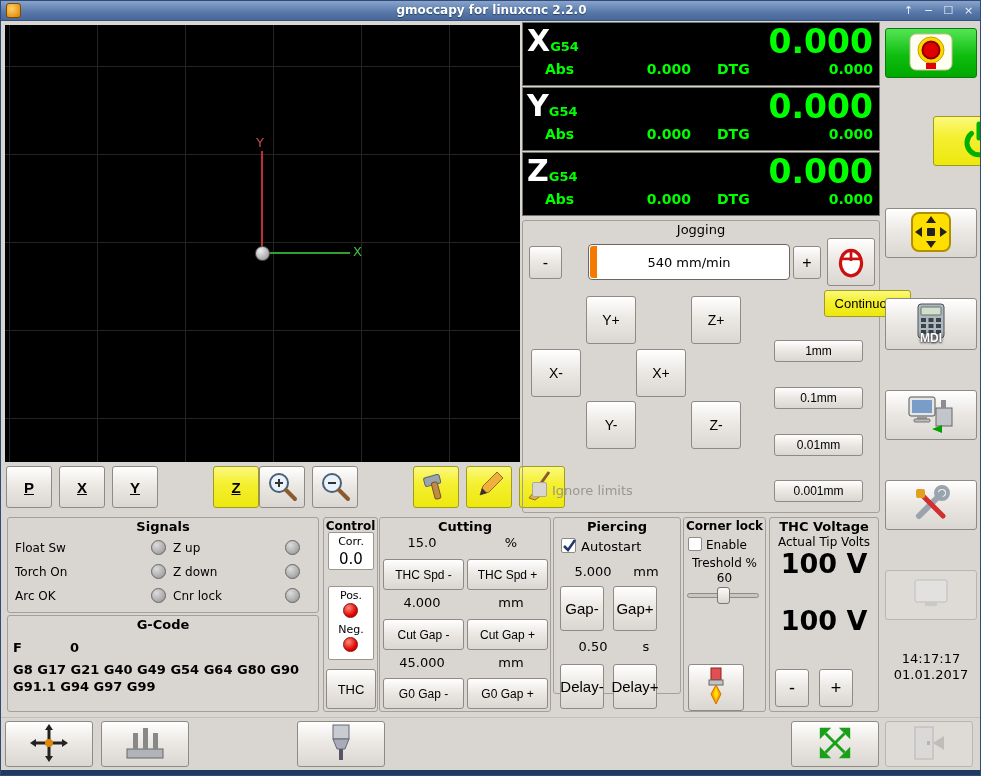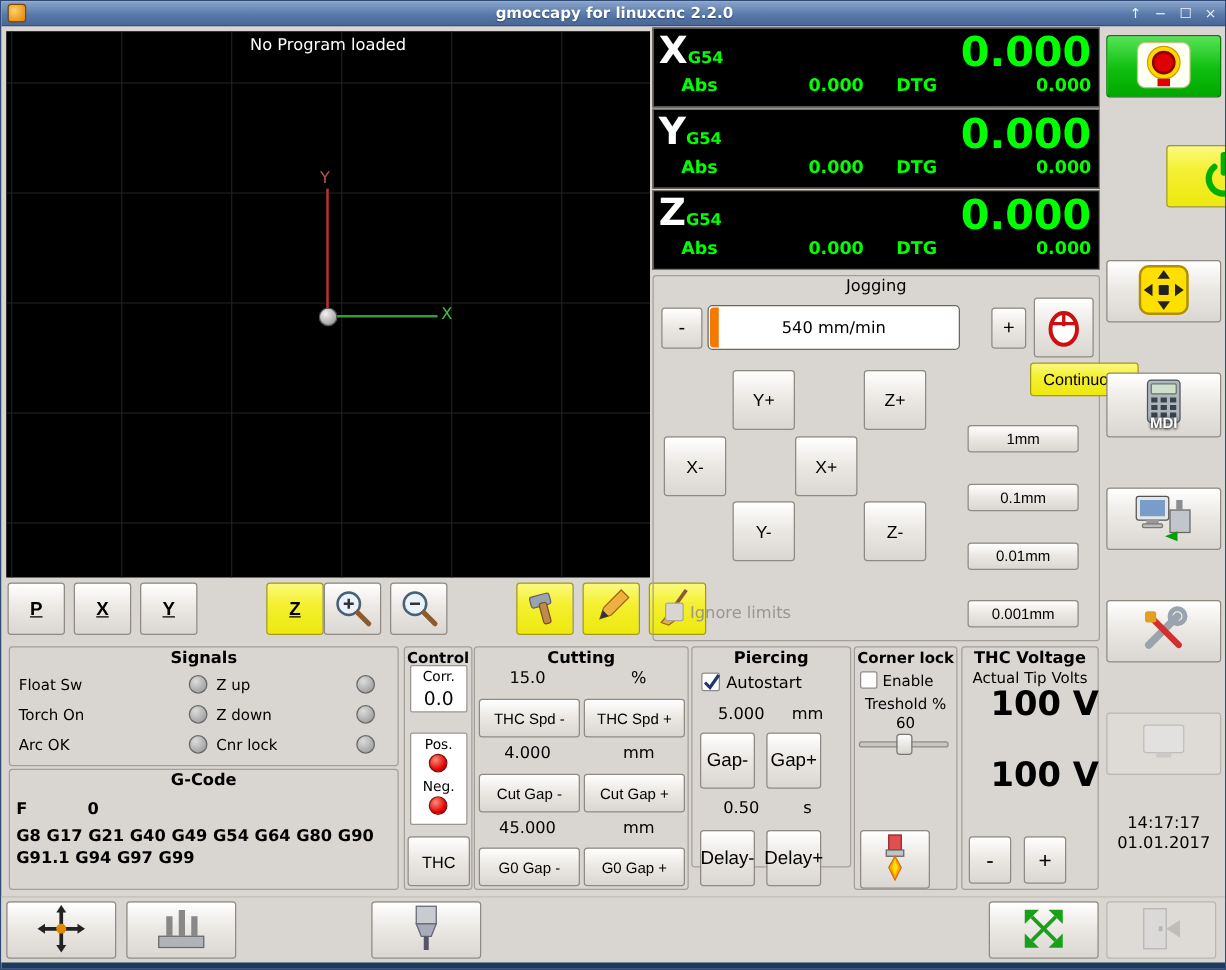--- a/index.html
+++ b/index.html
@@ -74,21 +74,21 @@
   .dro-dtg-value { flex:1; text-align:right; }
 
   
   .progress { position:absolute; background:#fff; border:1px solid #6b6760; border-radius:4px; }
   .progress .fill { position:absolute; left:1px; top:1px; bottom:1px; width:7px; background:#f57900; border-radius:3px 0 0 3px; }
   .progress .ptext { position:absolute; inset:0; display:flex; align-items:center; justify-content:center; font-size:13px; }
   .hslider { position:absolute; }
   .hslider .track { position:absolute; left:0; right:0; top:7px; height:5px; background:#c9c5c0; border:1px solid #8f8b84; border-radius:3px; }
   .hslider .handle { position:absolute; top:1px; width:13px; height:17px; background:linear-gradient(#fbfbfb,#d9d6d1); border:1px solid #777; border-radius:3px; }
 
-  .bigv { position:absolute; font-weight:bold; font-size:27px; color:#000; text-align:right; }
+  .bigv { position:absolute; font-weight:bold; font-size:27px; color:#000; text-align:center; }
 
   .mdi-text { position:absolute; left:0; right:0; bottom:4px; text-align:center; color:#fff;
     font-size:12px; font-weight:bold; text-shadow:0 1px 2px #333, 0 0 3px #333; }
 
   .gline { position:absolute; font-size:13px; font-weight:bold; line-height:17px; color:#000; }
 
   .bottombar { position:absolute; left:0; top:716px; width:981px; height:53px; background:#d9d6d2; border-top:1px solid #c2beb8; }
   .strip { position:absolute; left:0; top:769px; width:981px; height:7px; background:#1f3a5f; }
 </style>
 </head>
@@ -101,21 +101,20 @@
     <div class="titlebar-title">gmoccapy for linuxcnc  2.2.0</div>
     <div class="winbtns">
       <div class="winbtn">↑</div>
       <div class="winbtn">−</div>
       <div class="winbtn">☐</div>
       <div class="winbtn">×</div>
     </div>
   </div>
 
   <div class="preview">
-    <div class="preview-msg">No Program loaded</div>
     <div class="yline"></div>
     <div class="xline"></div>
     <div class="ylab">Y</div>
     <div class="xlab">X</div>
     <div class="origin"></div>
   </div>
 
   <button class="btn" style="left:5px;top:465px;width:46px;height:42px">
       <span class="mn">P</span>
     </button>
@@ -200,21 +199,21 @@
       <span class="dro-abs-value">0.000</span>
       <span class="dro-dtg-label">DTG</span>
       <span class="dro-dtg-value">0.000</span>
     </div>
   </div>
 
   <div class="frame" style="left:521px;top:219px;width:358px;height:293px">
     <span class="frame-title plain">Jogging</span>
   </div>
   <button class="btn" style="left:528px;top:245px;width:33px;height:33px;font-size:16px">-</button>
-  <div class="progress" style="left:565px;top:243px;width:202px;height:36px">
+  <div class="progress" style="left:587px;top:243px;width:202px;height:36px">
     <div class="fill"></div>
     <div class="ptext">540 mm/min</div>
   </div>
   <button class="btn" style="left:792px;top:245px;width:28px;height:33px;font-size:16px">+</button>
   <button class="btn" style="left:826px;top:237px;width:48px;height:48px">
     <span><svg width="36" height="36" viewBox="0 0 34 34">
           <ellipse cx="17" cy="19" rx="10" ry="12" fill="#fff" stroke="#cc1010" stroke-width="3"></ellipse>
           <line x1="17" y1="7" x2="17" y2="17" stroke="#cc1010" stroke-width="2.5"></line>
           <line x1="8" y1="15" x2="26" y2="15" stroke="#cc1010" stroke-width="2.5"></line>
         </svg></span>

